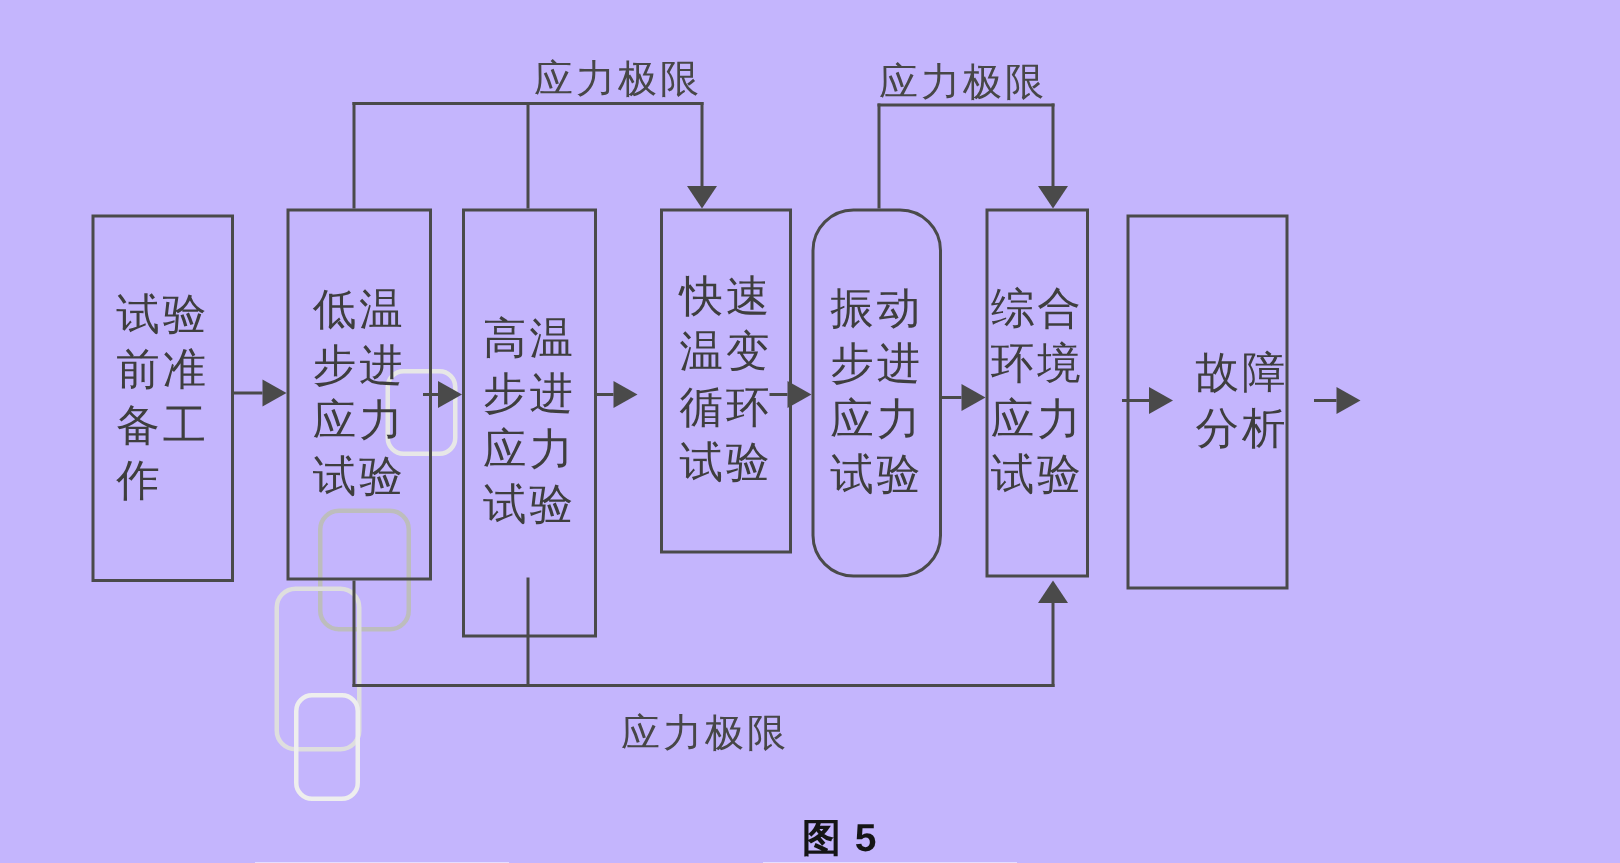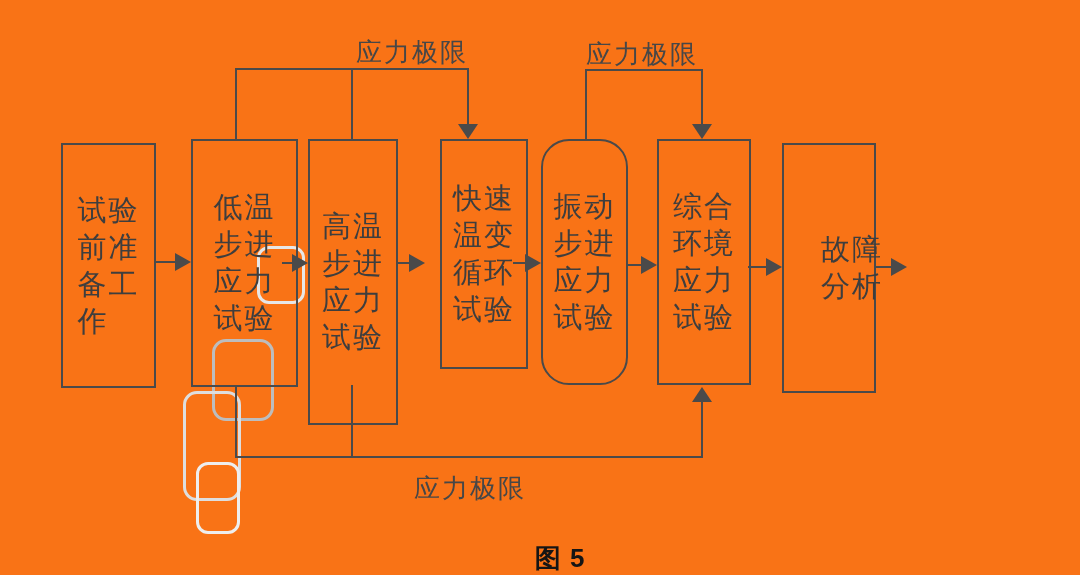--- a/index.html
+++ b/index.html
@@ -1,19 +1,19 @@
 <!DOCTYPE html>
 <html><head>
 <meta charset="utf-8">
 <style>
   html,body{margin:0;padding:0;background:#ffffff;}
   #canvas{
     position:relative;
     width:1080px;height:575px;
-    background:#f97316;
+    background:#c4b5fd;
     font-family:"Liberation Sans", sans-serif;
     overflow:hidden;
   }
   
   .wm{position:absolute;border-style:solid;background:transparent;z-index:0;}
   .wm1{left:212px;top:339px;width:56px;height:76px;border-width:3px;border-color:#bdbdbd;border-radius:14px;}
   .wm2{left:183px;top:391px;width:52px;height:104px;border-width:3px;border-color:#dedede;border-radius:14px;}
   .wm3{left:257px;top:246px;width:42px;height:52px;border-width:3px;border-color:#e7e7e7;border-radius:12px;}
   .wm4{left:196px;top:462px;width:38px;height:66px;border-width:3px;border-color:#eeeeee;border-radius:12px;}
 
@@ -89,21 +89,21 @@
 
   <div class="box" style="left:61px;top:143px;width:95px;height:245px;">
     <div class="box-text">
       <div>试验</div>
       <div>前准</div>
       <div>备工</div>
       <div>作</div>
     </div>
   </div>
 
-  <div class="box" style="left:191px;top:139px;width:107px;height:248px;">
+  <div class="box" style="left:191px;top:139px;width:97px;height:248px;">
     <div class="box-text">
       <div>低温</div>
       <div>步进</div>
       <div>应力</div>
       <div>试验</div>
     </div>
   </div>
 
   <div class="box" style="left:308px;top:139px;width:90px;height:286px;">
     <div class="box-text">
@@ -125,30 +125,30 @@
 
   <div class="box" style="left:541px;top:139px;width:87px;height:246px;border-radius:28px;">
     <div class="box-text">
       <div>振动</div>
       <div>步进</div>
       <div>应力</div>
       <div>试验</div>
     </div>
   </div>
 
-  <div class="box" style="left:657px;top:139px;width:94px;height:246px;">
+  <div class="box" style="left:657px;top:139px;width:69px;height:246px;">
     <div class="box-text">
       <div>综合</div>
       <div>环境</div>
       <div>应力</div>
       <div>试验</div>
     </div>
   </div>
 
-  <div class="box" style="left:782px;top:143px;width:94px;height:250px;padding-left:46px;">
+  <div class="box" style="left:751px;top:143px;width:108px;height:250px;padding-left:46px;">
     <div class="box-text">
       <div>故障</div>
       <div>分析</div>
     </div>
   </div>
 
 
   <div class="flow-arrow" style="left:156px;top:253px;width:35px;">
     <div class="shaft"></div>
     <div class="head"></div>

